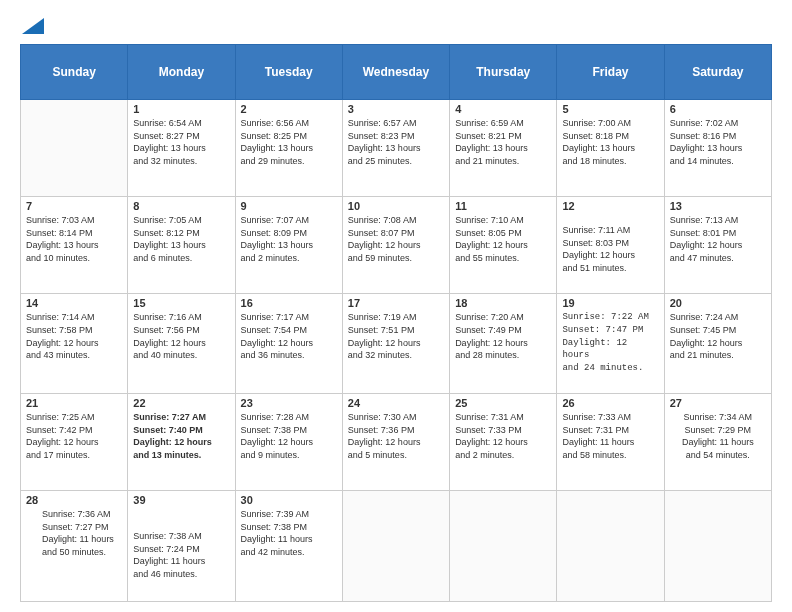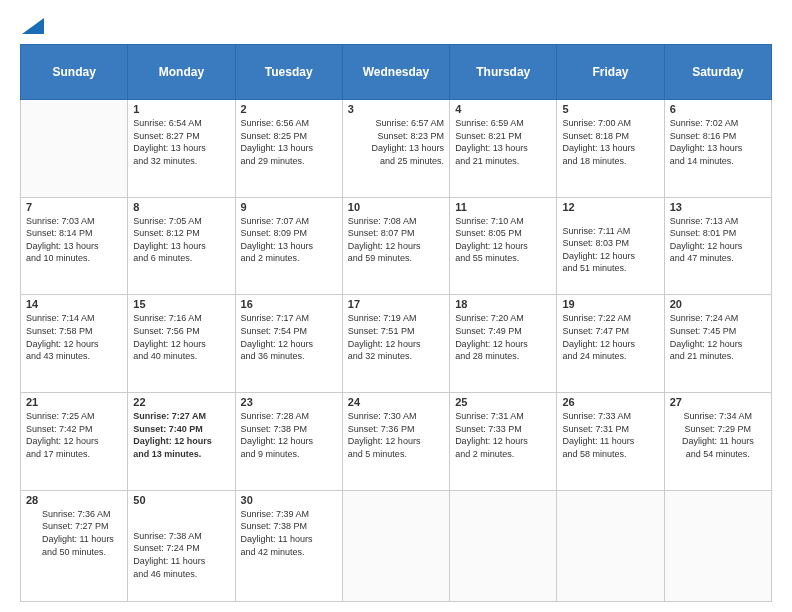--- a/index.html
+++ b/index.html
@@ -143,21 +143,21 @@
           </td>
           <td>
             <span class="day-num">2</span>
             <div class="day-info" style="white-space: pre-line;">Sunrise: 6:56 AM
 Sunset: 8:25 PM
 Daylight: 13 hours
 and 29 minutes.</div>
           </td>
           <td>
             <span class="day-num">3</span>
-            <div class="day-info" style="white-space: pre-line; text-align: right;">Sunrise: 6:57 AM
+            <div class="day-info" style="white-space: pre-line;">Sunrise: 6:57 AM
 Sunset: 8:23 PM
 Daylight: 13 hours
 and 25 minutes.</div>
           </td>
           <td>
             <span class="day-num">4</span>
             <div class="day-info" style="white-space: pre-line;">Sunrise: 6:59 AM
 Sunset: 8:21 PM
 Daylight: 13 hours
 and 21 minutes.</div>
@@ -259,21 +259,21 @@
           </td>
           <td>
             <span class="day-num">18</span>
             <div class="day-info" style="white-space: pre-line;">Sunrise: 7:20 AM
 Sunset: 7:49 PM
 Daylight: 12 hours
 and 28 minutes.</div>
           </td>
           <td>
             <span class="day-num">19</span>
-            <div class="day-info" style="white-space: pre-line;">Sunrise: 7:22 AM
+            <div class="day-info" style="white-space: pre-line; font-family: Liberation Mono, monospace;">Sunrise: 7:22 AM
 Sunset: 7:47 PM
 Daylight: 12 hours
 and 24 minutes.</div>
           </td>
           <td>
             <span class="day-num">20</span>
             <div class="day-info" style="white-space: pre-line;">Sunrise: 7:24 AM
 Sunset: 7:45 PM
 Daylight: 12 hours
 and 21 minutes.</div>
@@ -332,21 +332,21 @@
         </tr>
         <tr>
           <td>
             <span class="day-num">28</span>
             <div class="day-info" style="white-space: pre-line; margin-left: 16px;">Sunrise: 7:36 AM
 Sunset: 7:27 PM
 Daylight: 11 hours
 and 50 minutes.</div>
           </td>
           <td>
-            <span class="day-num">50</span>
+            <span class="day-num">39</span>
             <div class="day-info" style="white-space: pre-line; margin-top: 24px;">Sunrise: 7:38 AM
 Sunset: 7:24 PM
 Daylight: 11 hours
 and 46 minutes.</div>
           </td>
           <td>
             <span class="day-num">30</span>
             <div class="day-info" style="white-space: pre-line;">Sunrise: 7:39 AM
 Sunset: 7:38 PM
 Daylight: 11 hours

